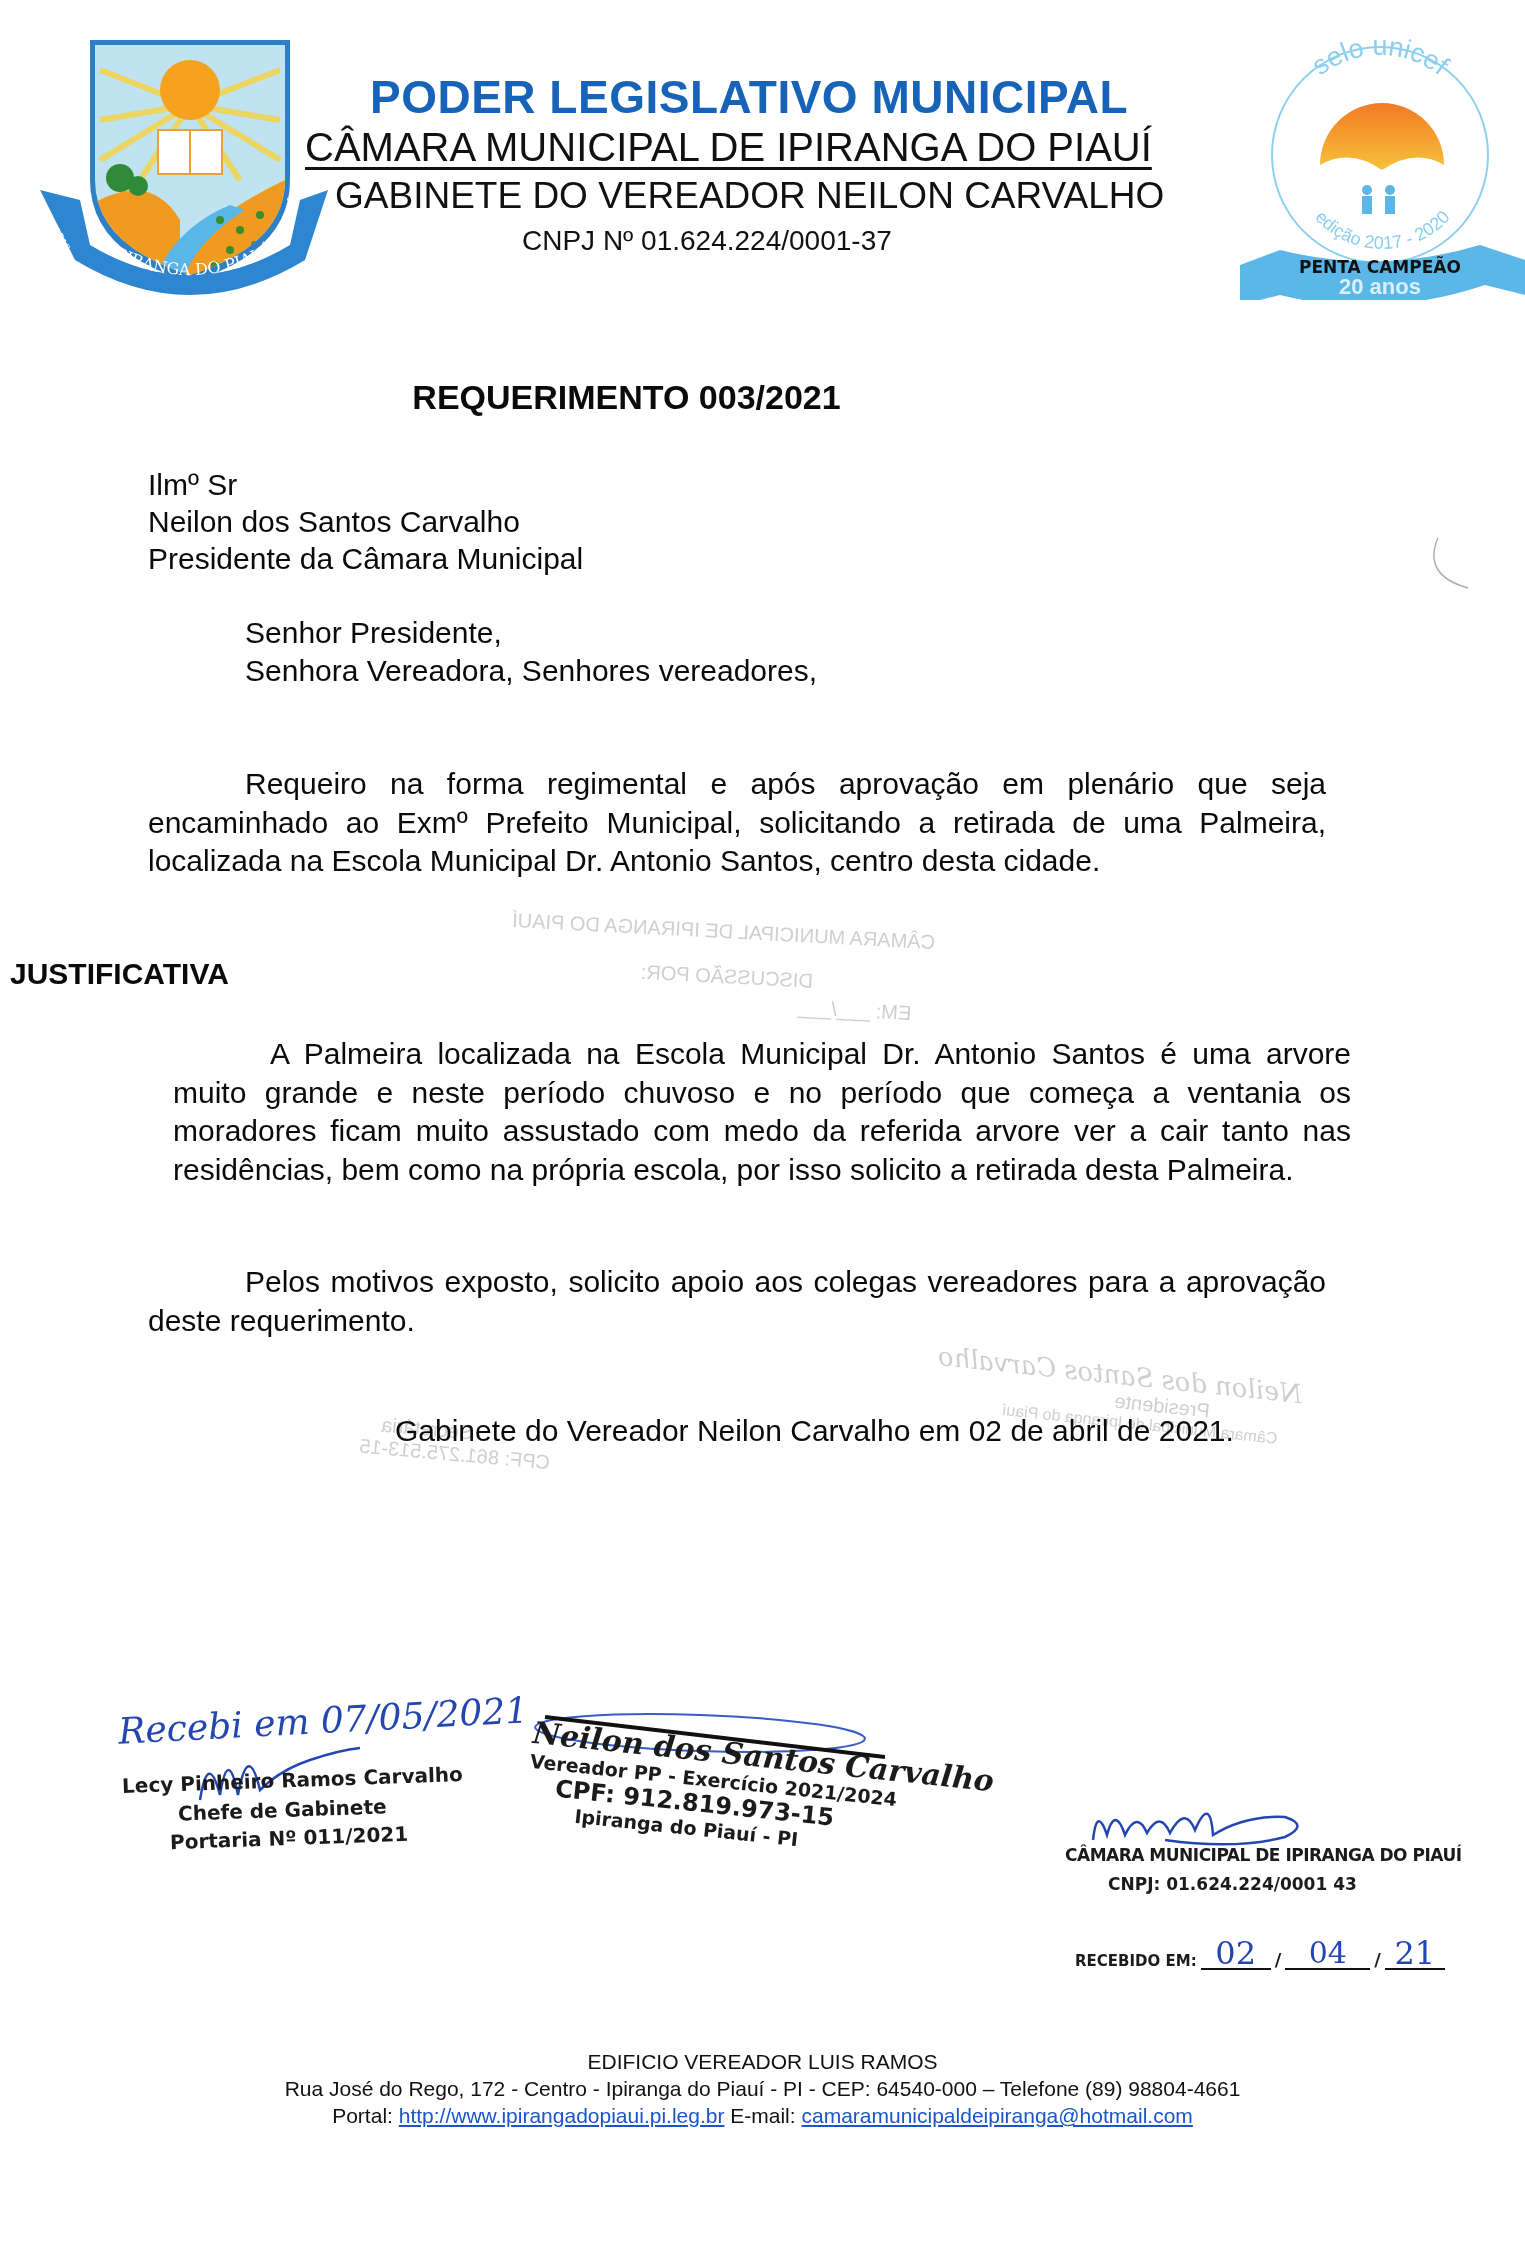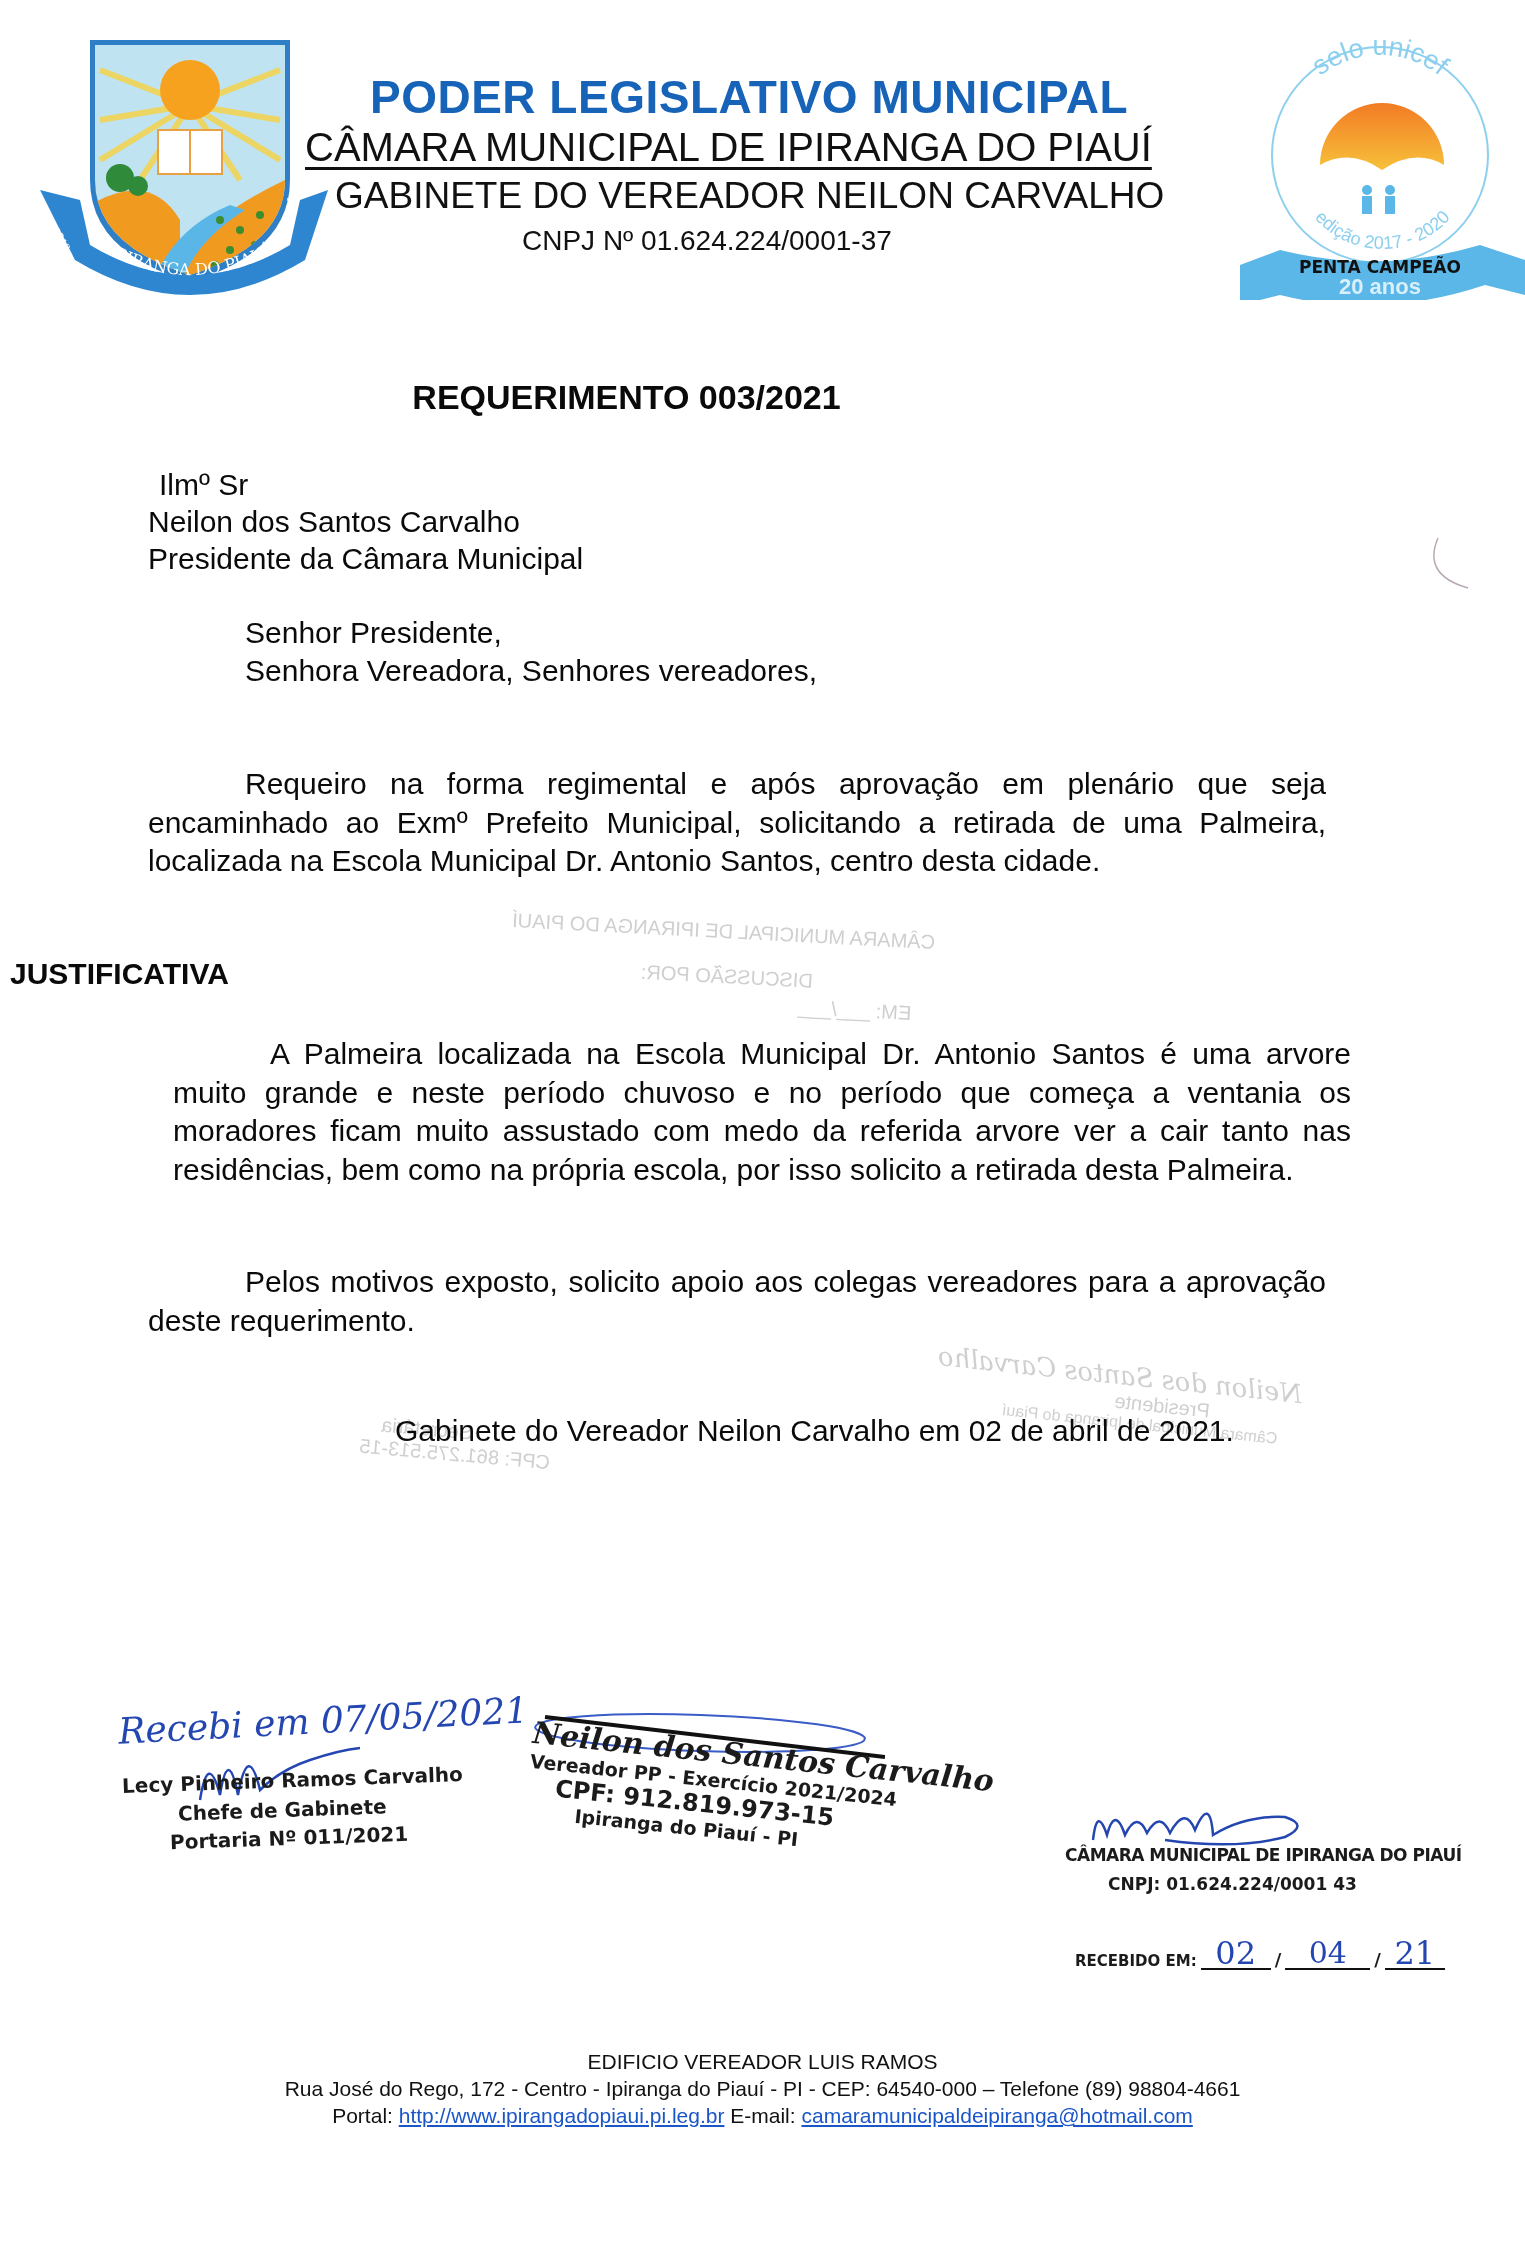--- a/index.html
+++ b/index.html
@@ -112,21 +112,21 @@
   <text font-size="18" fill="#8ccfee" font-family="Liberation Sans, sans-serif">
     <textPath href="#sealBottom" startOffset="50%" text-anchor="middle">edição 2017 - 2020</textPath>
   </text>
   <path d="M0 235 L40 220 Q140 245 240 215 L285 230 L285 265 L245 255 Q140 290 40 265 L0 275 Z" fill="#5bb7e8"></path>
   <text x="140" y="243" text-anchor="middle" font-size="17" font-weight="bold" fill="#111" font-family="DejaVu Sans, sans-serif">PENTA CAMPEÃO</text>
   <text x="140" y="264" text-anchor="middle" font-size="22" font-weight="bold" fill="#d9f0fb" font-family="Liberation Sans, sans-serif">20 anos</text>
 </svg>
 
 <div class="abs title">REQUERIMENTO 003/2021</div>
 
-<div class="abs txt" style="left:148px; top:466px;margin-left:11px;">Ilmº Sr</div>
+<div class="abs txt" style="left:148px; top:466px;">Ilmº Sr</div>
 <div class="abs txt" style="left:148px; top:503px;">Neilon dos Santos Carvalho</div>
 <div class="abs txt" style="left:148px; top:540px;">Presidente da Câmara Municipal</div>
 
 <div class="abs txt" style="left:245px; top:614px;">Senhor Presidente,</div>
 <div class="abs txt" style="left:245px; top:652px;">Senhora Vereadora, Senhores vereadores,</div>
 
 <div class="abs" style="left:510px; top:920px; transform: scaleX(-1) rotate(-3deg);">
   <div class="ghost">CÂMARA MUNICIPAL DE IPIRANGA DO PIAUÍ</div>
   <div class="ghost" style="margin-top:22px; padding-left:120px;">DISCUSSÃO POR:</div>
   <div class="ghost" style="margin-top:4px; padding-left:20px;">EM: ___/___</div>

